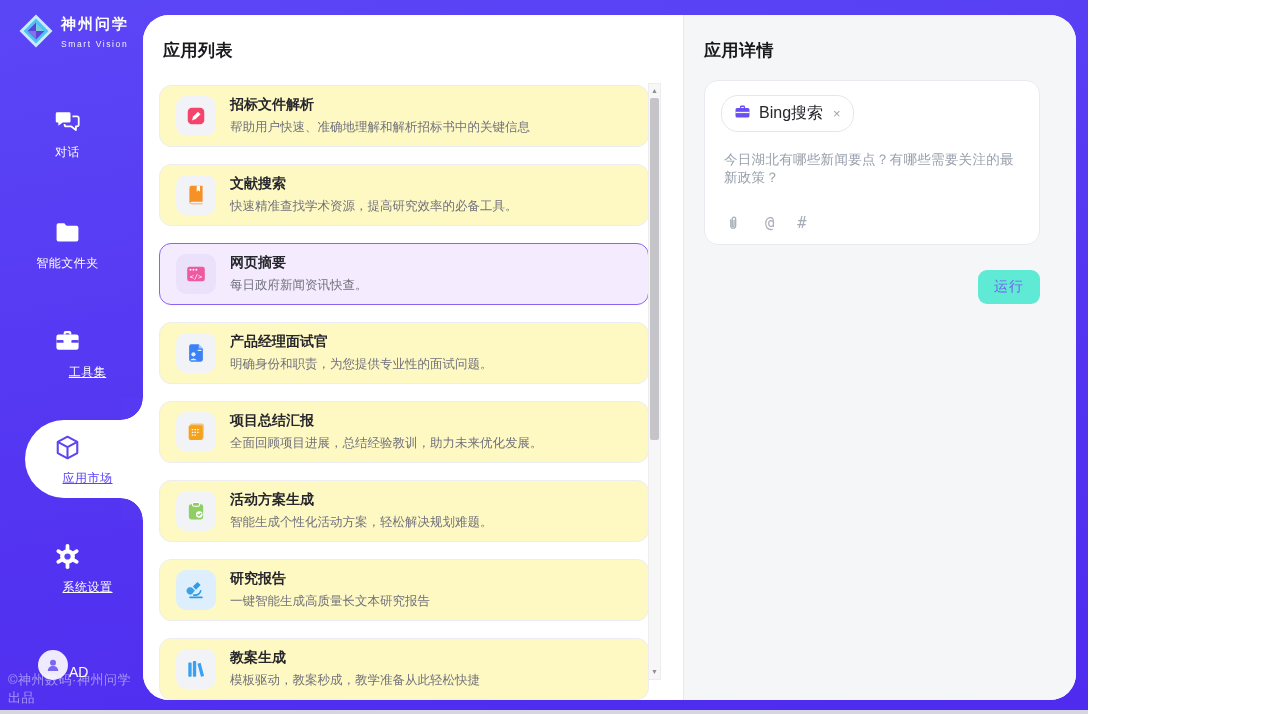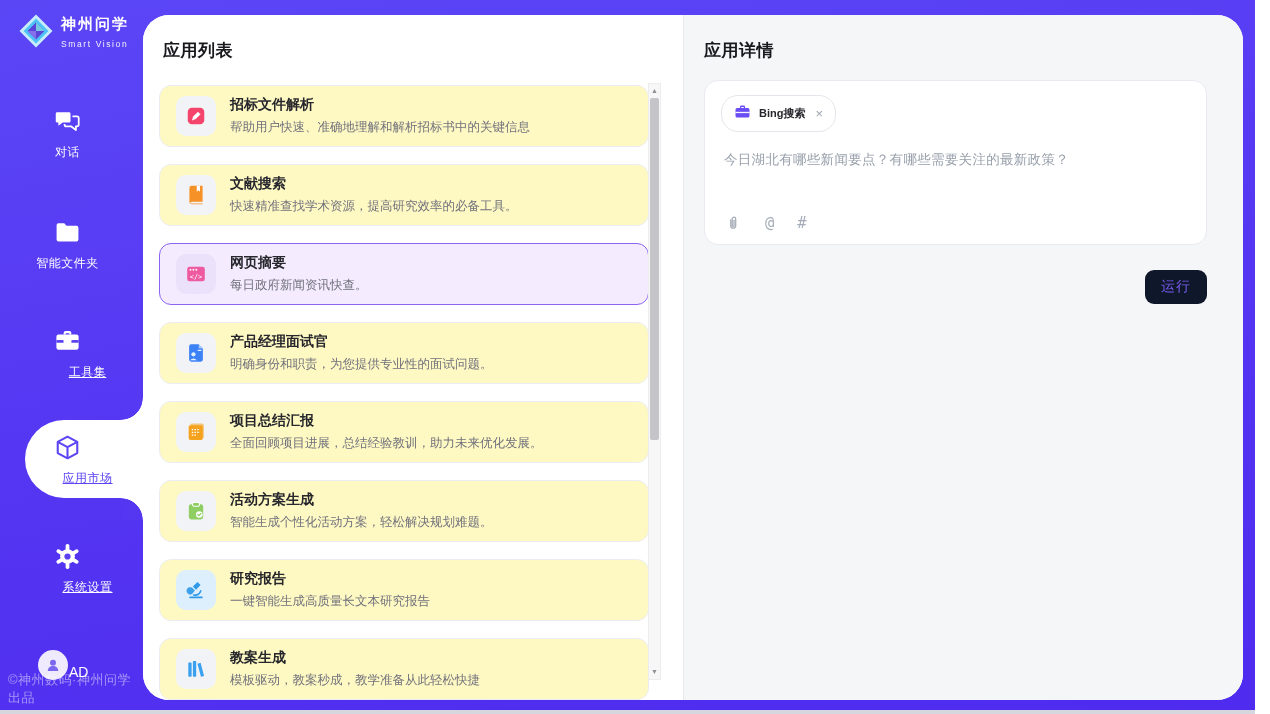--- a/index.html
+++ b/index.html
@@ -1,18 +1,18 @@
 <!DOCTYPE html>
 <html><head>
 <meta charset="utf-8">
 <style>
   * { margin:0; padding:0; box-sizing:border-box; }
   html,body { width:1270px; height:714px; overflow:hidden; }
   body { font-family:"Liberation Sans","DejaVu Sans",sans-serif; }
-  #app { position:relative; width:1255px; height:714px;
+  #app { position:relative; width:1088px; height:714px;
          background:linear-gradient(170deg,#5b46f6 0%,#5435f2 55%,#4e2bef 100%); overflow:hidden; }
   #bottom-strip { position:absolute; left:0; right:0; bottom:0; height:4px; background:#d6d6de; }
 
   
   #sidebar { position:absolute; left:0; top:0; width:143px; height:100%; color:#fff; }
   .logo { position:absolute; top:13px; left:18px; display:flex; align-items:center; gap:7px; }
   .logo svg { width:36px; height:36px; }
   .logo-title { font-size:15px; font-weight:bold; letter-spacing:2px; line-height:17px; }
   .logo-sub { font-size:8.5px; letter-spacing:1.6px; color:rgba(255,255,255,.92); }
 
@@ -63,28 +63,28 @@
 
   #divider { width:1px; background:#e8e9ee; }
 
   
   #detail-panel { flex:1; position:relative; background:#f5f6f8; }
   #prompt-card { position:absolute; top:65px; left:20px; right:36px; height:165px;
                  background:#fff; border:1px solid #e9eaef; border-radius:14px; }
   #tool-tag { position:absolute; top:14px; left:16px; display:inline-flex; align-items:center; gap:8px;
               background:#fff; border:1px solid #e4e6eb; border-radius:17px; padding:7px 12px; }
   #tool-tag svg { width:17px; height:17px; }
-  #tag-label { font-size:11px; color:#26262c;font-weight:bold; }
+  #tag-label { font-size:16px; color:#26262c; }
   #tag-close { font-size:13px; color:#9ca3af; margin-left:2px; cursor:pointer; line-height:1; }
   #prompt-text { position:absolute; top:70px; left:19px; right:18px; font-size:13.5px; color:#98a0ab; letter-spacing:.3px; }
   #tools-row { position:absolute; left:19px; bottom:12px; display:flex; align-items:center; gap:23px; color:#a6adb8; }
   #tools-row .tool { cursor:pointer; display:flex; align-items:center; }
   #tools-row svg { width:18px; height:18px; }
   .tool-glyph { font-size:15.5px; font-family:"DejaVu Sans Mono",monospace; }
-  #run-button { position:absolute; top:255px; right:36px; background:#0f172a; color:#7a5cf4;
+  #run-button { position:absolute; top:255px; right:36px; background:#5eead4; color:#7a5cf4;
                 border:none; border-radius:9px; padding:8px 16px; font-size:14px; cursor:pointer;
                 font-family:inherit; letter-spacing:1px; }
 </style>
 </head>
 <body>
 
 <div id="app">
 
   <nav id="sidebar">
     <div class="logo">

